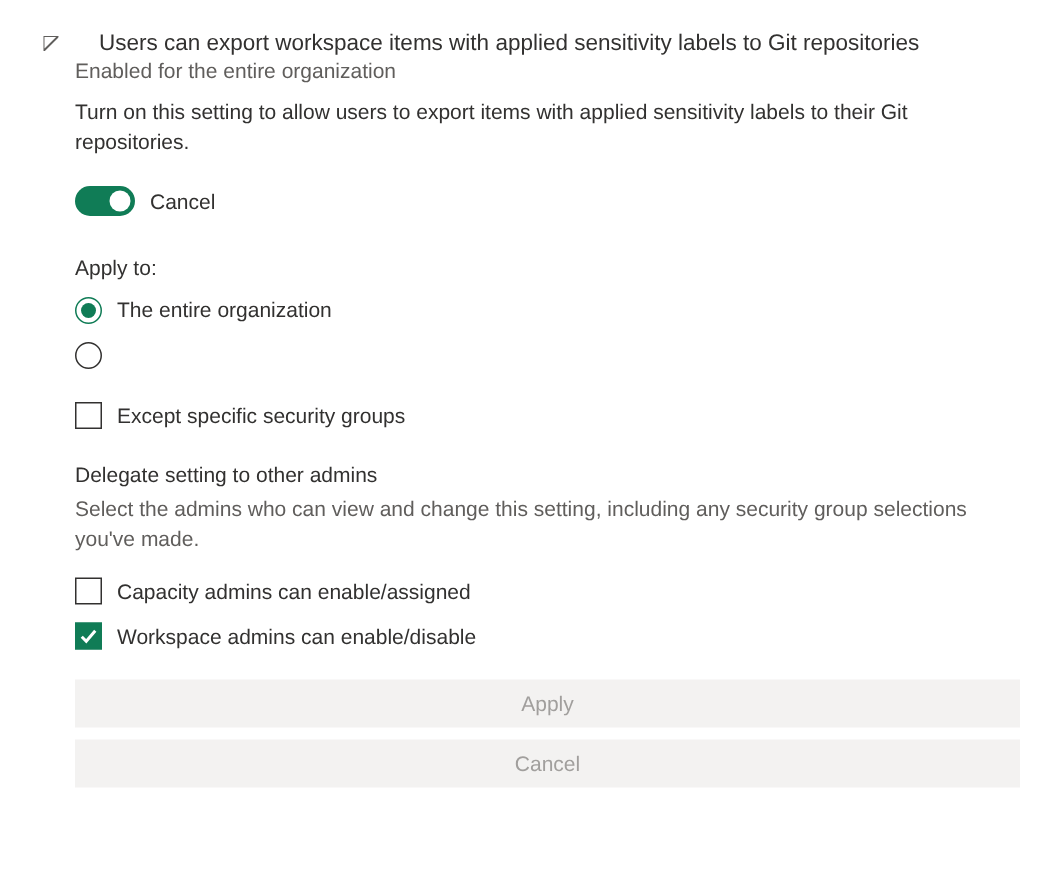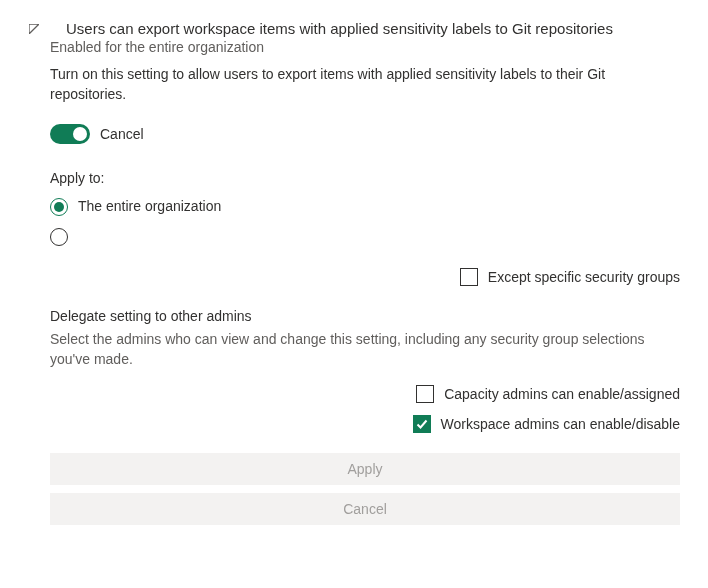--- a/index.html
+++ b/index.html
@@ -116,21 +116,20 @@
       border-radius: 50%;
       top: 3px;
       left: 3px;
     }
     .checkbox-row {
       display: flex;
       align-items: center;
       gap: 10px;
       margin-bottom: 12px;
       cursor: pointer;
-      justify-content: flex-end;
     }
     .checkbox {
       width: 18px;
       height: 18px;
       border: 1px solid #323130;
       flex-shrink: 0;
       position: relative;
     }
     .checkbox.checked {
       background: #107c56;

